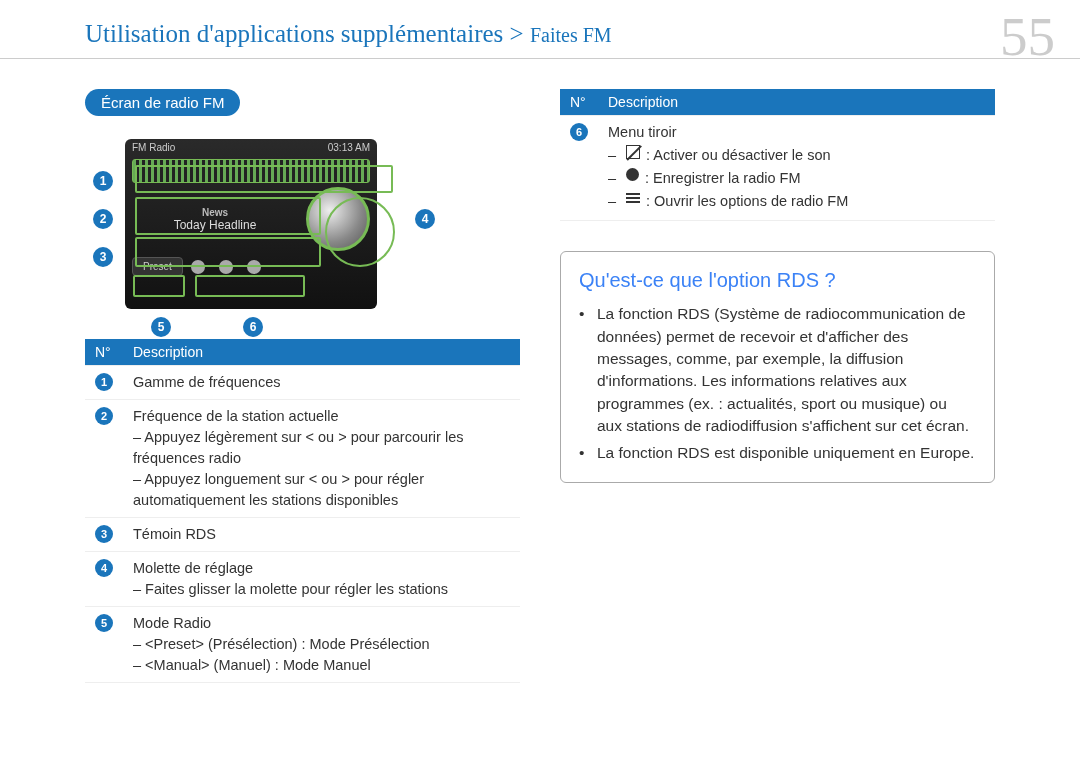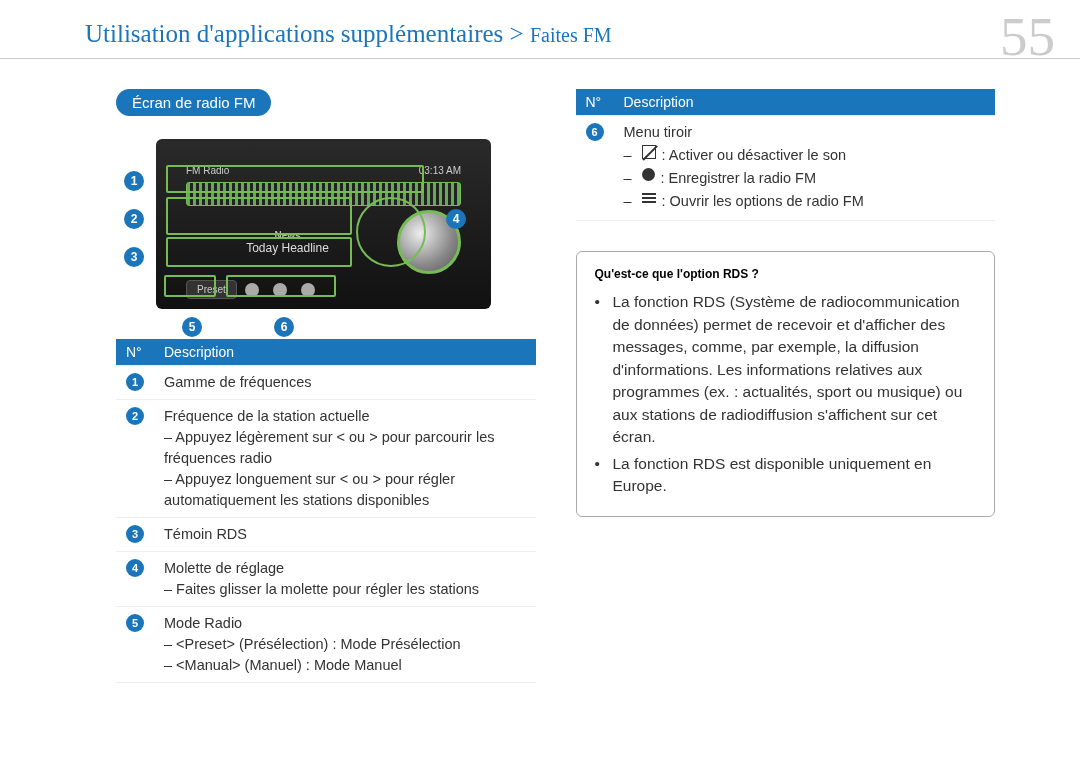--- a/index.html
+++ b/index.html
@@ -34,40 +34,39 @@
       top: 5px;
       font-family: Georgia, serif;
       font-size: 55px;
       color: #ccc;
       font-weight: normal;
     }
     .columns {
       display: flex;
       gap: 40px;
       padding: 0 85px 0 85px;
-      margin-left: 31px;
     }
     .col { flex: 1; }
     .pill {
       display: inline-block;
       background: #1a75bb;
       color: #fff;
       padding: 5px 16px;
       border-radius: 14px;
       font-size: 15px;
       margin: 10px 0 15px;
     }
     .screenshot {
       position: relative;
-      width: 335px;
+      width: 252px;
       height: 170px;
       background: linear-gradient(#2a2a2a,#111);
       border-radius: 6px;
       margin: 8px 0 30px 40px;
-      padding: 24px;
+      padding: 1px;
     }
     .ss-top { display:flex; justify-content:space-between; color:#ccc; font-size:10px; padding:2px 6px;}
     .ss-bar { height:24px; margin:4px 6px; background: repeating-linear-gradient(90deg,#6a5,#6a5 3px,#222 3px,#222 6px); border:1px solid #7b5; border-radius:3px;}
     .ss-main { display:flex; align-items:center; gap:8px; padding:0 6px;}
     .ss-freq { flex:1; text-align:center; color:#ccc; }
     .ss-freq-val{font-size:26px; color:#eee; letter-spacing:1px;}
     .ss-freq-unit{font-size:10px;color:#999;}
     .ss-news{font-size:10px;color:#bbb;font-weight:bold;}
     .ss-head{font-size:12px;color:#ddd;}
     .ss-dial { width:64px; height:64px; border-radius:50%; background:radial-gradient(circle at 35% 35%,#eee,#888 60%,#555); border:3px solid #7b5;}
@@ -78,21 +77,21 @@
     .callout { position:absolute; width:20px;height:20px;border-radius:50%;background:#1a75bb;color:#fff;font-size:12px;font-weight:bold;display:flex;align-items:center;justify-content:center;}
     .table { width:100%; border-collapse:collapse; font-size:15px; margin-top:6px;}
     .table thead td { background:#1a75bb; color:#fff; padding:5px 10px; font-size:14px;}
     .table td { padding:6px 10px; vertical-align:top; border-bottom:1px solid #eee;}
     .table td.num { width:34px;}
     .num-circle { display:inline-flex; width:18px;height:18px;border-radius:50%;background:#1a75bb;color:#fff;font-size:11px;font-weight:bold;align-items:center;justify-content:center;}
     .sub { font-size:14.5px; line-height:1.45; }
     .sub .dash{display:flex;gap:6px;margin:2px 0;}
     .sub .d{flex:0 0 12px;}
     .info-box { border:1px solid #aaa; border-radius:6px; padding:14px 18px; margin-top:30px; font-size:15.5px; line-height:1.45;}
-    .info-box .q { color:#000000; font-weight:bold; margin-bottom:8px; font-size:12px;}
+    .info-box .q { color:#3b82f6; font-weight:normal; margin-bottom:8px; font-size:20px;}
     .info-box ul{list-style:none;}
     .info-box li{display:flex;gap:8px;margin:4px 0;}
     .info-box li::before{content:"•";flex:0 0 10px;}
     .ico-mute{display:inline-block;width:14px;height:14px;border:1.5px solid #333;position:relative;vertical-align:middle;}
     .ico-mute::after{content:"";position:absolute;left:-3px;top:6px;width:20px;height:1.5px;background:#333;transform:rotate(-45deg);}
     .ico-rec{display:inline-block;width:13px;height:13px;background:#333;border-radius:50%;vertical-align:middle;}
     .ico-menu{display:inline-block;width:14px;vertical-align:middle;}
     .ico-menu span{display:block;height:2px;background:#333;margin:2px 0;}
     .greenbox{border:2px solid #7b5;position:absolute;border-radius:2px;}
   </style>

